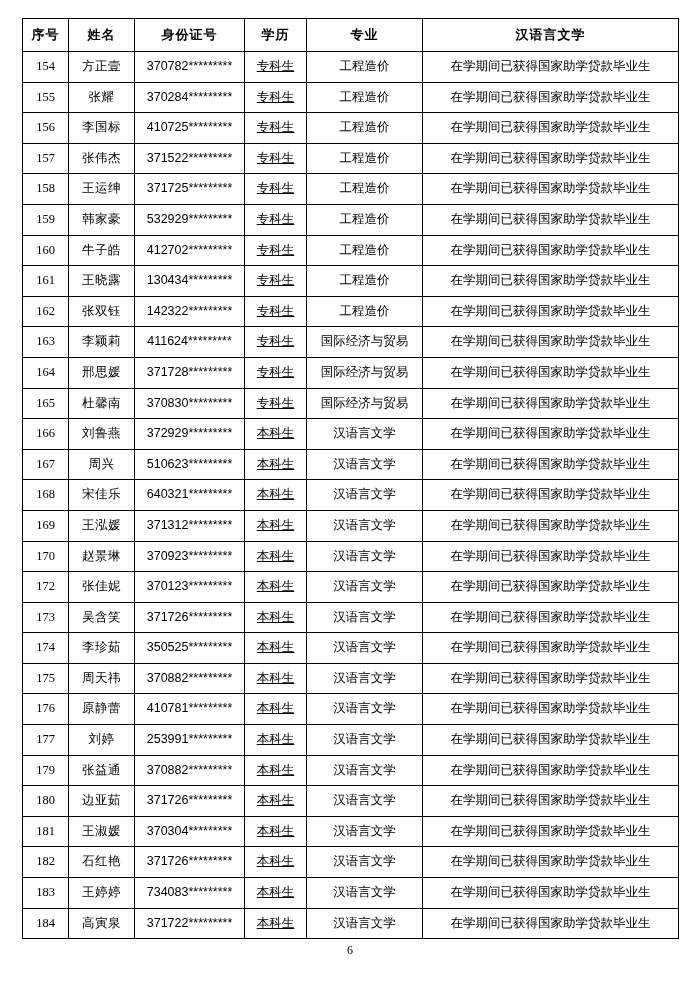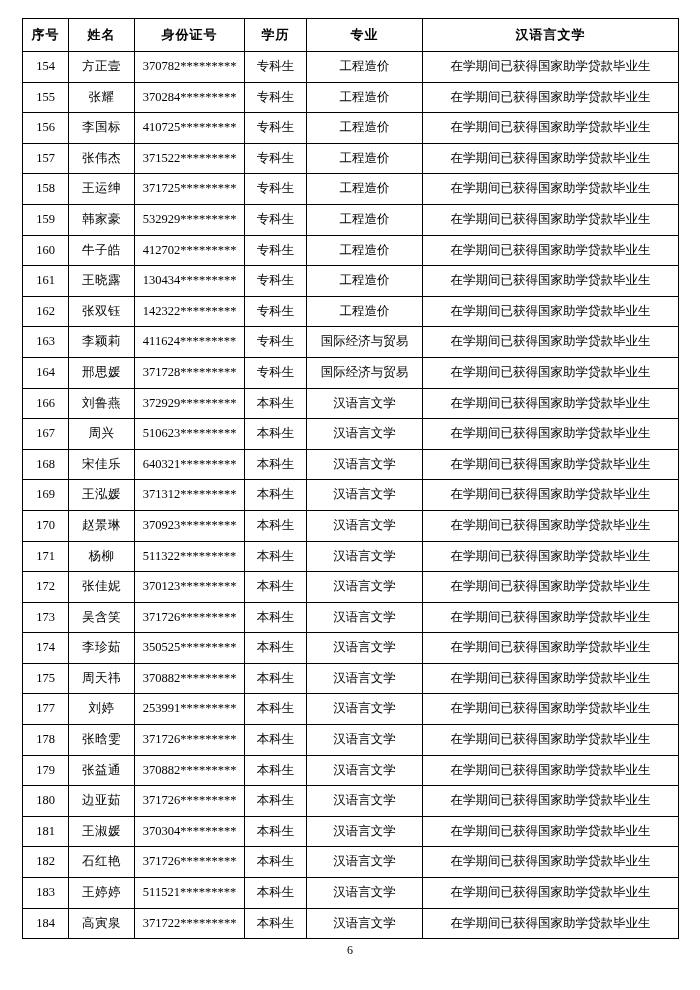--- a/index.html
+++ b/index.html
@@ -48,22 +48,22 @@
   }
   col.c-idx   { width: 46px; }
   col.c-name  { width: 66px; }
   col.c-id    { width: 110px; }
   col.c-edu   { width: 62px; }
   col.c-major { width: 116px; }
   col.c-type  { width: 256px; }
 
   td.idx   { font-size: 12.5px; margin-top: 24px; }
   td.name  { font-size: 12.5px; letter-spacing: 0.5px; }
-  td.id    { font-size: 11.5px; font-family: Liberation Serif, serif; }
-  td.edu   { font-size: 12.5px; }
+  td.id    { font-size: 11.5px; font-family: Liberation Sans, sans-serif; }
+  td.edu   { font-size: 12.5px; text-decoration: underline; }
   td.major { font-size: 12.5px; }
   td.type  { font-size: 12.5px; }
 
   .page-number {
     position: absolute;
     left: 0;
     right: 0;
     bottom: 18px;
     text-align: center;
     font-size: 12px;
@@ -177,20 +177,28 @@
         </tr>
         <tr>
           <td class="idx">164</td>
           <td class="name">邢思媛</td>
           <td class="id">371728*********</td>
           <td class="edu">专科生</td>
           <td class="major">国际经济与贸易</td>
           <td class="type">在学期间已获得国家助学贷款毕业生</td>
         </tr>
         <tr>
+          <td class="idx">165</td>
+          <td class="name">杜馨南</td>
+          <td class="id">370830*********</td>
+          <td class="edu">专科生</td>
+          <td class="major">国际经济与贸易</td>
+          <td class="type">在学期间已获得国家助学贷款毕业生</td>
+        </tr>
+        <tr>
           <td class="idx">166</td>
           <td class="name">刘鲁燕</td>
           <td class="id">372929*********</td>
           <td class="edu">本科生</td>
           <td class="major">汉语言文学</td>
           <td class="type">在学期间已获得国家助学贷款毕业生</td>
         </tr>
         <tr>
           <td class="idx">167</td>
           <td class="name">周兴</td>
@@ -217,28 +225,20 @@
         </tr>
         <tr>
           <td class="idx">170</td>
           <td class="name">赵景琳</td>
           <td class="id">370923*********</td>
           <td class="edu">本科生</td>
           <td class="major">汉语言文学</td>
           <td class="type">在学期间已获得国家助学贷款毕业生</td>
         </tr>
         <tr>
-          <td class="idx">171</td>
-          <td class="name">杨柳</td>
-          <td class="id">511322*********</td>
-          <td class="edu">本科生</td>
-          <td class="major">汉语言文学</td>
-          <td class="type">在学期间已获得国家助学贷款毕业生</td>
-        </tr>
-        <tr>
           <td class="idx">172</td>
           <td class="name">张佳妮</td>
           <td class="id">370123*********</td>
           <td class="edu">本科生</td>
           <td class="major">汉语言文学</td>
           <td class="type">在学期间已获得国家助学贷款毕业生</td>
         </tr>
         <tr>
           <td class="idx">173</td>
           <td class="name">吴含笑</td>
@@ -257,36 +257,36 @@
         </tr>
         <tr>
           <td class="idx">175</td>
           <td class="name">周天祎</td>
           <td class="id">370882*********</td>
           <td class="edu">本科生</td>
           <td class="major">汉语言文学</td>
           <td class="type">在学期间已获得国家助学贷款毕业生</td>
         </tr>
         <tr>
+          <td class="idx">176</td>
+          <td class="name">原静蕾</td>
+          <td class="id">410781*********</td>
+          <td class="edu">本科生</td>
+          <td class="major">汉语言文学</td>
+          <td class="type">在学期间已获得国家助学贷款毕业生</td>
+        </tr>
+        <tr>
           <td class="idx">177</td>
           <td class="name">刘婷</td>
           <td class="id">253991*********</td>
           <td class="edu">本科生</td>
           <td class="major">汉语言文学</td>
           <td class="type">在学期间已获得国家助学贷款毕业生</td>
         </tr>
         <tr>
-          <td class="idx">178</td>
-          <td class="name">张晗雯</td>
-          <td class="id">371726*********</td>
-          <td class="edu">本科生</td>
-          <td class="major">汉语言文学</td>
-          <td class="type">在学期间已获得国家助学贷款毕业生</td>
-        </tr>
-        <tr>
           <td class="idx">179</td>
           <td class="name">张益通</td>
           <td class="id">370882*********</td>
           <td class="edu">本科生</td>
           <td class="major">汉语言文学</td>
           <td class="type">在学期间已获得国家助学贷款毕业生</td>
         </tr>
         <tr>
           <td class="idx">180</td>
           <td class="name">边亚茹</td>
@@ -307,21 +307,21 @@
           <td class="idx">182</td>
           <td class="name">石红艳</td>
           <td class="id">371726*********</td>
           <td class="edu">本科生</td>
           <td class="major">汉语言文学</td>
           <td class="type">在学期间已获得国家助学贷款毕业生</td>
         </tr>
         <tr>
           <td class="idx">183</td>
           <td class="name">王婷婷</td>
-          <td class="id">511521*********</td>
+          <td class="id">734083*********</td>
           <td class="edu">本科生</td>
           <td class="major">汉语言文学</td>
           <td class="type">在学期间已获得国家助学贷款毕业生</td>
         </tr>
         <tr>
           <td class="idx">184</td>
           <td class="name">高寅泉</td>
           <td class="id">371722*********</td>
           <td class="edu">本科生</td>
           <td class="major">汉语言文学</td>

